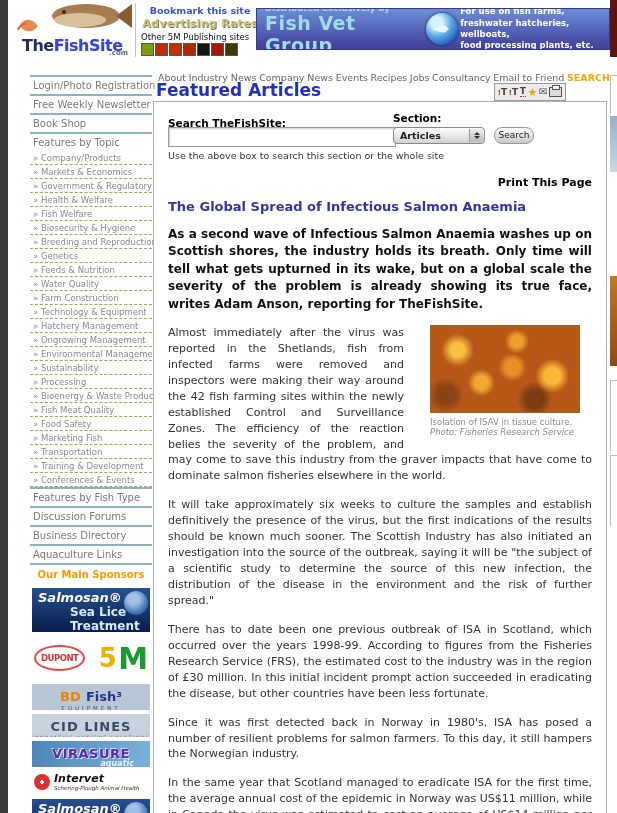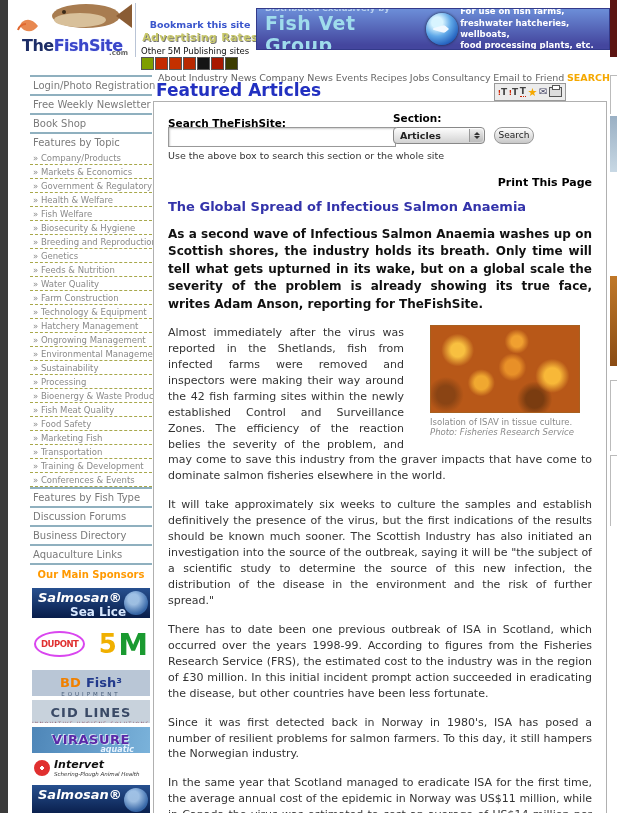--- a/index.html
+++ b/index.html
@@ -11,21 +11,21 @@
   .left-strip{position:absolute;left:0;top:0;width:8px;height:813px;background:#3b3b3b;}
   .red-sliver{position:absolute;left:610px;top:0;width:7px;height:57px;background:#5c1412;}
   
   .logo-box{position:absolute;left:8px;top:0;width:124px;height:57px;background:#fff;overflow:hidden;cursor:pointer;}
   .logo-art{position:absolute;left:0;top:0;}
   .logo-text{position:absolute;left:14px;bottom:2px;font-weight:bold;font-size:16px;letter-spacing:-0.5px;}
   .logo-the{color:#1d2d66;}
   .logo-fishsite{color:#3a46c8;text-shadow:0 0 1px #aab4ff;}
   .logo-tld{position:absolute;right:4px;bottom:0px;font-size:7px;color:#666;font-weight:bold;}
   .midlinks{position:absolute;left:135px;top:3px;width:118px;height:54px;border-left:1px solid #b9c4d6;padding-left:5px;}
-  .bookmark-link{font-size:9.5px;font-weight:bold;color:#3a55cc;text-align:center;margin-top:16px;cursor:pointer;}
+  .bookmark-link{font-size:9.5px;font-weight:bold;color:#3a55cc;text-align:center;margin-top:2px;cursor:pointer;}
   .adrates-link{font-size:11px;font-weight:bold;color:#c8c86a;text-shadow:1px 1px 0 #777,-1px -1px 0 #fff;text-align:center;margin-top:1px;cursor:pointer;letter-spacing:0.3px;}
   .othersites{font-size:8.5px;color:#111;margin-top:2px;white-space:nowrap;}
   .site-icons{display:flex;gap:1px;margin-top:1px;}
   .site-icons span{width:13px;height:13px;display:inline-block;border:1px solid #555;box-sizing:border-box;cursor:pointer;}
   .si1{background:#7e9e00;} .si2{background:#c42a00;} .si3{background:#c43000;}
   .si4{background:#b82800;} .si5{background:#151515;} .si6{background:#a81800;} .si7{background:#3c3c00;}
   .banner{position:absolute;left:256px;top:8px;width:354px;height:42px;
     background:linear-gradient(#6c8ed8,#44469e 90%);border:1px solid #333a8a;box-sizing:border-box;
     display:flex;align-items:center;cursor:pointer;overflow:hidden;}
   .banner-left{width:175px;padding-left:8px;}
@@ -56,27 +56,27 @@
   .tb-print::before{content:"";position:absolute;left:2px;top:-3px;width:6px;height:3px;background:#fff;border:1px solid #555;}
   
   .sidebar{position:absolute;left:30px;top:75px;width:122px;}
   .side-link{border-top:2px solid #8fb0bf;color:#7a7a7a;font-size:10px;padding:3px 0 3px 3px;cursor:pointer;white-space:nowrap;}
   .topic-link{color:#8a8a8a;font-size:8.5px;padding:2px 0 1px 3px;border-bottom:1px dashed #a8a84a;cursor:pointer;white-space:nowrap;}
   .topic-link::before{content:"» ";color:#8a8a8a;}
   .sponsors-heading{border-top:2px solid #8fb0bf;color:#ff9900;font-weight:bold;font-size:10px;text-align:center;padding:4px 0;}
   
   .sponsor{width:118px;margin:4px auto;overflow:hidden;cursor:pointer;position:relative;box-sizing:border-box;}
   .sponsor .b,.sponsor .c{display:inline;}
-  .logo-salmosan{height:30px;background:linear-gradient(#27508f,#081d4a);padding:2px 6px;}
+  .logo-salmosan{height:44px;background:linear-gradient(#27508f,#081d4a);padding:2px 6px;}
   .logo-salmosan::after{content:"";position:absolute;right:2px;top:3px;width:24px;height:24px;border-radius:50%;
     background:radial-gradient(circle at 40% 35%,#bfe0ff 0 25%,#3f74b8 70%);opacity:.8;}
   .logo-salmosan .a{display:block;color:#fff;font-weight:bold;font-size:13px;font-style:italic;}
   .logo-salmosan .b{display:block;color:#d8e8ff;font-weight:bold;font-size:12px;margin-left:32px;}
   .logo-dupont5m{height:44px;background:#fff;display:flex;align-items:center;justify-content:space-between;padding:0 2px;}
-  .logo-dupont5m .a{border:2px solid #d946ef;border-radius:50%;color:#e03030;font-weight:bold;font-size:8.5px;padding:6px 5px;letter-spacing:-0.5px;}
+  .logo-dupont5m .a{border:2px solid #ef4444;border-radius:50%;color:#e03030;font-weight:bold;font-size:8.5px;padding:6px 5px;letter-spacing:-0.5px;}
   .logo-dupont5m .b{color:#f0b000;font-size:26px;font-weight:bold;margin-right:-12px;position:relative;z-index:2;}
   .logo-dupont5m .c{color:#1a9a30;font-size:30px;font-weight:bold;}
   .logo-bdfish{height:26px;background:#b9c6d6;text-align:center;padding-top:2px;}
   .logo-bdfish .a{color:#f08000;font-weight:bold;font-size:13px;}
   .logo-bdfish .b{color:#223a8c;font-weight:bold;font-size:13px;}
   .logo-bdfish .c{display:block;color:#445a77;font-size:5.5px;letter-spacing:3px;margin-top:0px;}
   .logo-cidlines{height:23px;background:#c8d2dc;text-align:center;padding-top:2px;}
   .logo-cidlines .a{color:#3a4a66;font-weight:bold;font-size:13px;letter-spacing:1px;}
   .logo-cidlines .b{display:block;font-size:4.5px;color:#88475a;letter-spacing:1.5px;}
   .logo-virasure{height:26px;background:linear-gradient(100deg,#4e86b8,#7ab2da);text-align:center;padding-top:2px;}

